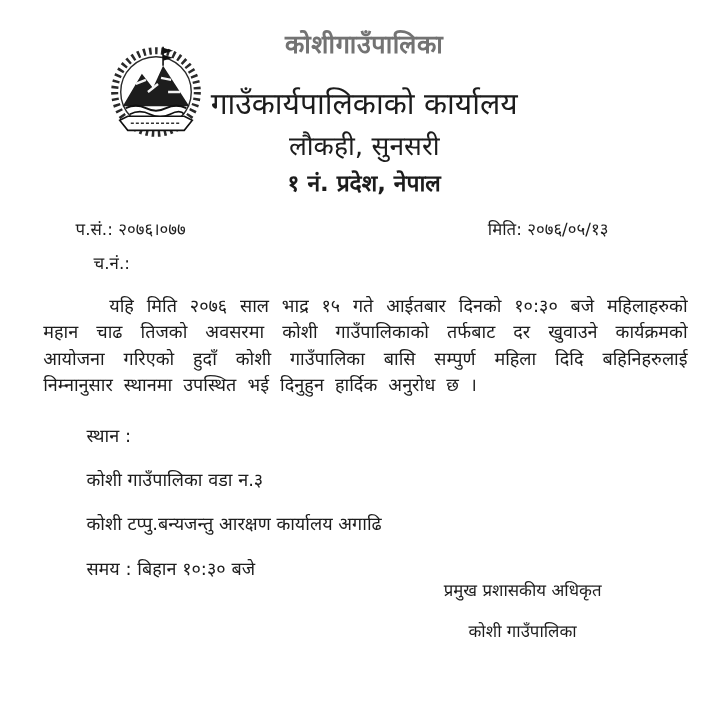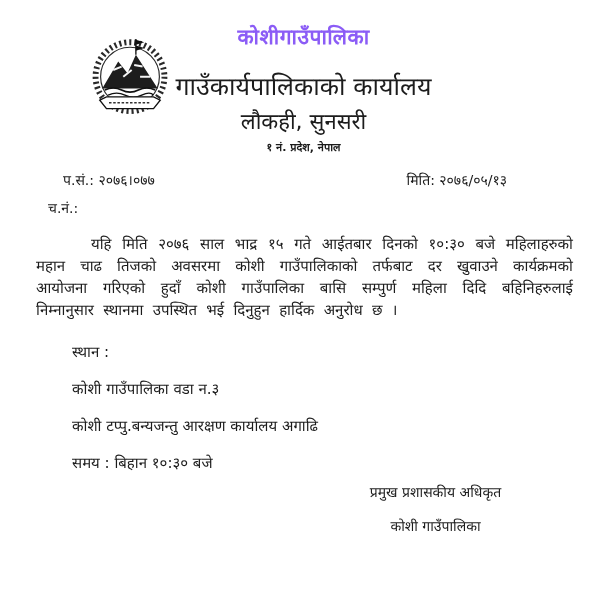--- a/index.html
+++ b/index.html
@@ -26,51 +26,51 @@
     position: absolute;
     left: 88px;
     top: 32px;
     width: 84px;
     height: 86px;
   }
   .muni-title {
     margin: 0;
     font-size: 21px;
     font-weight: bold;
-    color: #8b5cf6;
+    color: #737373;
     letter-spacing: 0.5px;
   }
   .office-line {
     margin-top: 18px;
     font-size: 25px;
     font-weight: normal;
   }
   .address-line {
     margin-top: 3px;
     font-size: 22px;
   }
   .province-line {
     margin-top: 4px;
-    font-size: 11px;
+    font-size: 19px;
     font-weight: bold;
   }
   .section-line {
     margin-top: 2px;
     font-size: 10.5px;
   }
   
   .ref-row {
     display: flex;
     justify-content: space-between;
     padding: 0 100px 0 63px;
     margin-top: 16px;
     font-size: 14px;
   }
   .chalani-row {
-    padding-left: 48px;
+    padding-left: 78px;
     margin-top: 9px;
     font-size: 14px;
   }
   
   .subject {
     text-align: center;
     margin-top: 10px;
     font-size: 15px;
     font-weight: bold;
   }

